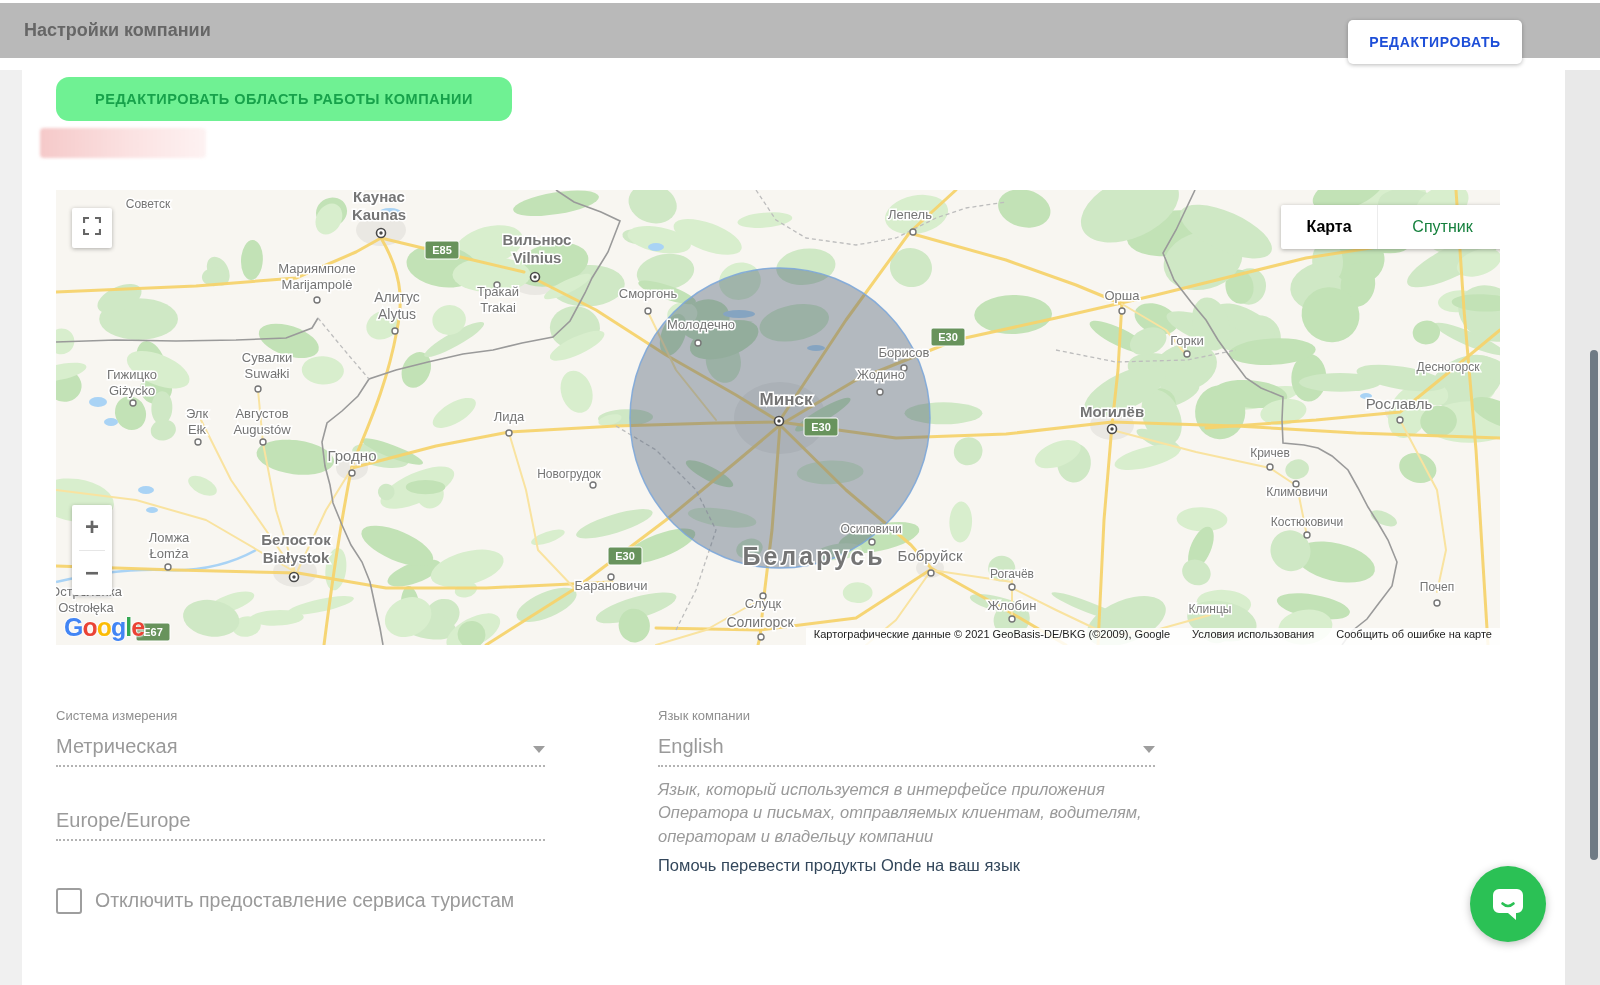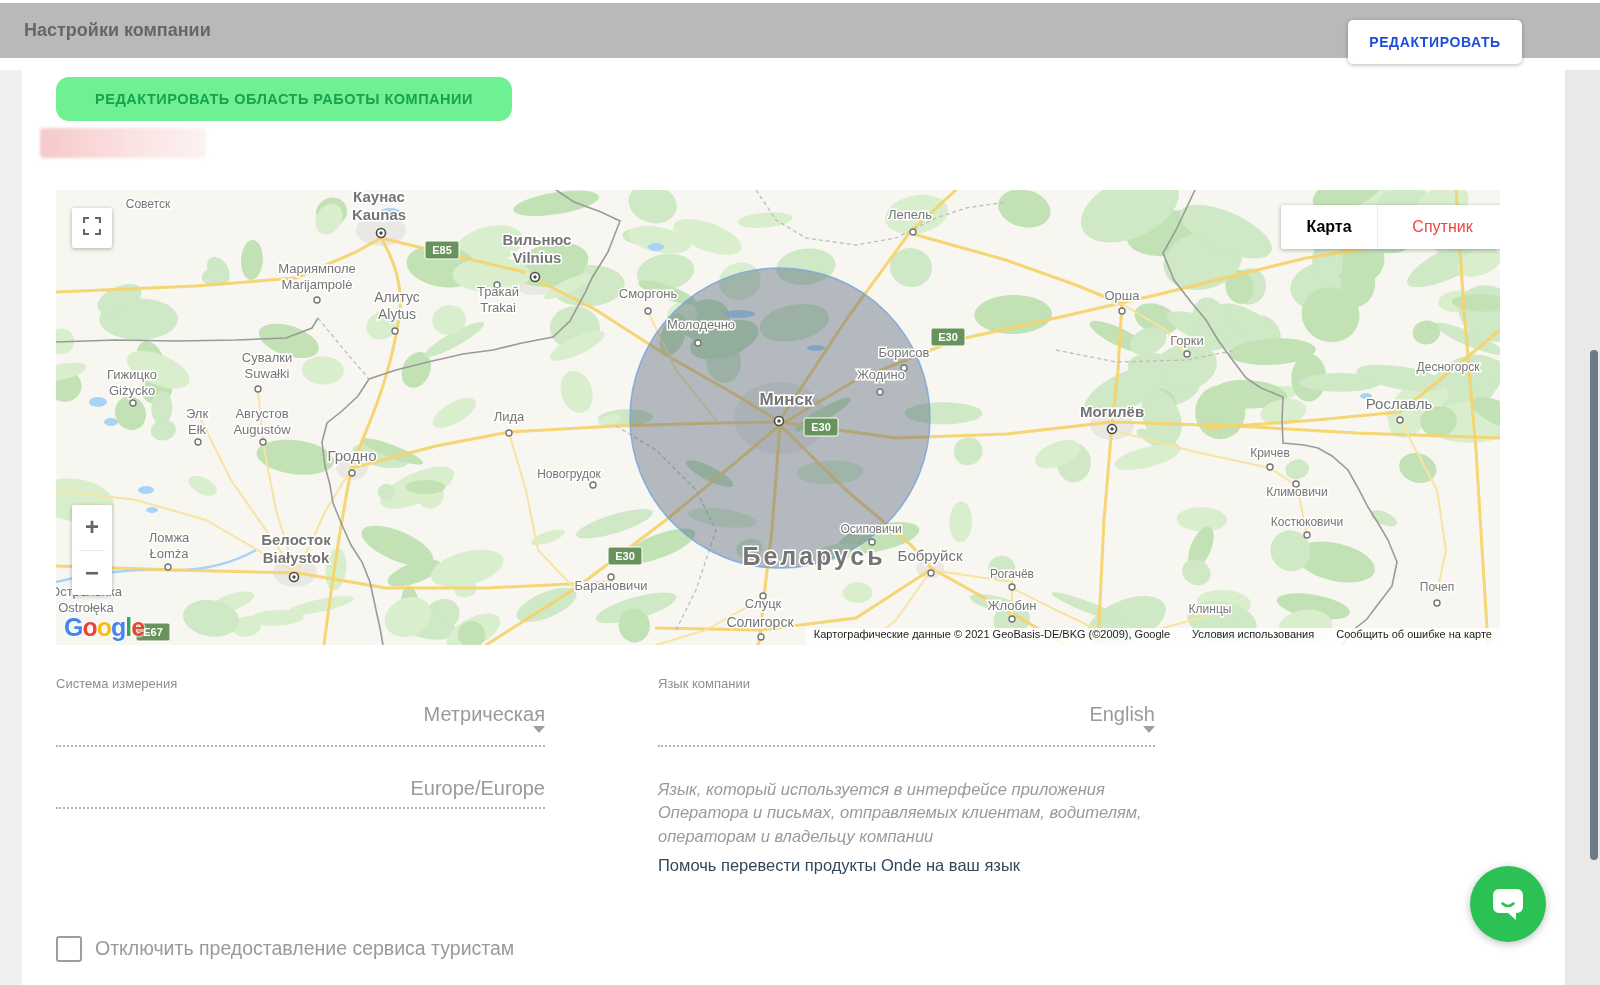--- a/index.html
+++ b/index.html
@@ -23,48 +23,48 @@
   .map-wrap{position:absolute;left:56px;top:190px;width:1444px;height:455px;overflow:hidden;
           background:#f8f6f1;}
   .map-canvas{display:block;}
   .gm-btn{position:absolute;background:#fff;box-shadow:0 1px 4px rgba(0,0,0,.3);border-radius:2px;}
   .fullscreen-btn{left:16px;top:18px;width:40px;height:40px;display:flex;align-items:center;
           justify-content:center;cursor:pointer;}
   .type-toggle{left:1209px;top:15px;width:226px;height:44px;display:flex;align-items:stretch;
           font-size:16px;margin-left:16px;}
   .type-cell{display:flex;align-items:center;justify-content:center;cursor:pointer;}
   .type-map{width:96px;font-weight:bold;color:#000;}
-  .type-sat{flex:1;color:#ef4444;border-left:1px solid #ececec;}
+  .type-sat{flex:1;color:#15803d;border-left:1px solid #ececec;}
   .zoom-ctrl{left:16px;top:315px;width:40px;height:90px;display:flex;flex-direction:column;}
   .zoom-cell{flex:1;display:flex;align-items:center;justify-content:center;font-size:24px;
           font-weight:bold;color:#666;cursor:pointer;}
   .zoom-div{height:1px;background:#e6e6e6;margin:0 7px;}
   .google-logo{position:absolute;left:8px;bottom:3px;font-size:25px;font-weight:bold;
           letter-spacing:-1px;text-shadow:0 0 2px #fff,0 0 2px #fff,0 0 3px #fff;}
   .attribution{position:absolute;right:0;bottom:0;height:17px;background:rgba(255,255,255,.86);
           display:flex;gap:22px;padding:0 8px;font-size:11px;color:#1d1d1d;
           white-space:nowrap;}
   .attribution span{cursor:default;}
   .attribution .attr-link{cursor:pointer;}
   
-  .field{position:absolute;}
+  .field{position:absolute;margin-top:32px;}
   .field-label{font-size:13px;color:#8f8f8f;}
   .field-value-row{display:flex;align-items:flex-end;justify-content:space-between;
-          margin-top:12px;padding-bottom:7px;border-bottom:2px dotted #b3b3b3;flex-direction:column;}
+          margin-top:12px;padding-bottom:7px;border-bottom:2px dotted #b3b3b3;}
   .field-value{font-size:20px;color:#9a9a9a;}
   .dd-arrow{width:0;height:0;border-left:6px solid transparent;border-right:6px solid transparent;
           border-top:7px solid #9e9e9e;margin-bottom:5px;cursor:pointer;}
   .f-measure{left:56px;top:676px;width:489px;}
   .f-lang{left:658px;top:676px;width:497px;}
   .f-tz{left:56px;top:765px;width:489px;}
   .lang-desc{position:absolute;left:658px;top:778px;width:492px;font-size:16.5px;color:#9a9a9a;
           line-height:1.42;font-style:italic;}
   .translate-link{position:absolute;left:658px;top:856px;font-size:16.5px;color:#33475b;
           cursor:pointer;}
-  .checkbox-row{position:absolute;left:56px;top:936px;width:480px;display:flex;
+  .checkbox-row{position:absolute;left:56px;top:888px;width:480px;display:flex;
           align-items:center;}
   .checkbox-box{width:22px;height:22px;border:2px solid #9e9e9e;border-radius:3px;
           background:#fff;flex:0 0 auto;cursor:pointer;}
   .checkbox-label{margin-left:13px;font-size:19.5px;color:#9a9a9a;line-height:1.32;}
   
   .chat-bubble{position:absolute;left:1470px;top:866px;width:76px;height:76px;border-radius:50%;
           background:#2bc155;box-shadow:0 2px 8px rgba(0,0,0,.25);display:flex;align-items:center;
           justify-content:center;cursor:pointer;}
   
   .scroll-track{position:absolute;left:1565px;top:70px;width:35px;height:915px;background:#e9e9e9;}

